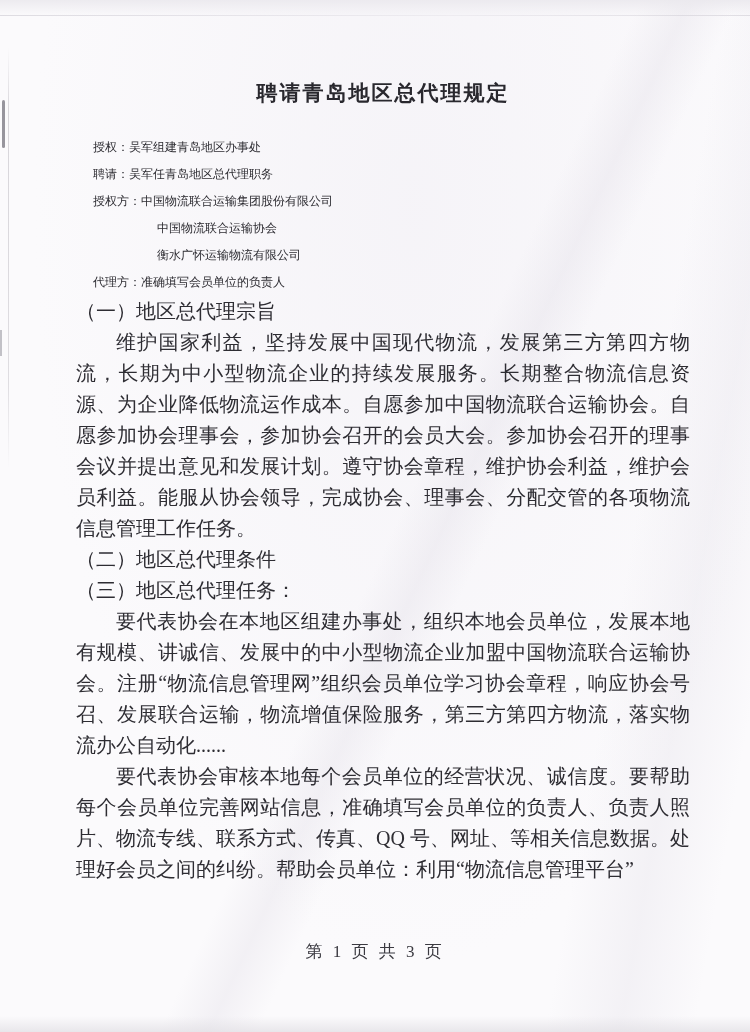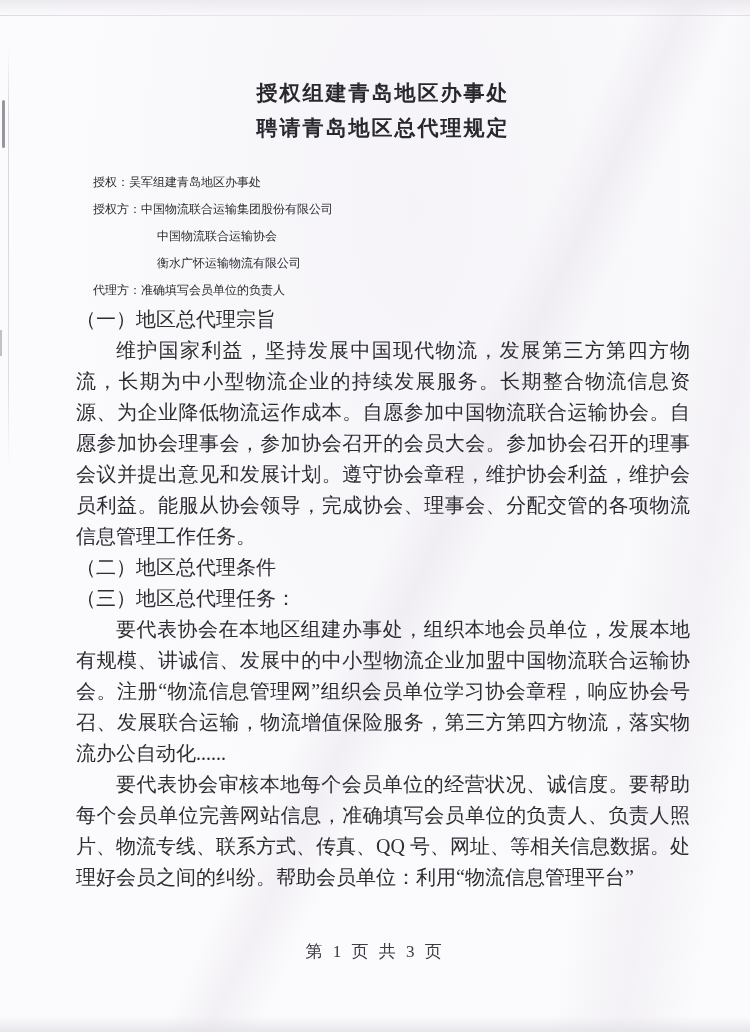--- a/index.html
+++ b/index.html
@@ -88,26 +88,26 @@
 <div class="page">
 
   <div class="top-scan-line"></div>
   <div class="left-edge-line"></div>
   <div class="left-dark-mark"></div>
   <div class="left-dark-mark2"></div>
 
   <div class="content">
 
     <div class="doc-title">
-      <div>授权组建青岛地区办事处</div>
       <div>聘请青岛地区总代理规定</div>
     </div>
 
     <div class="header-block">
       <div class="header-line">授权：吴军组建青岛地区办事处</div>
+      <div class="header-line">聘请：吴军任青岛地区总代理职务</div>
       <div class="header-line"><span>授权方：</span><span>中国物流联合运输集团股份有限公司</span></div>
       <div class="header-line cont">中国物流联合运输协会</div>
       <div class="header-line cont">衡水广怀运输物流有限公司</div>
       <div class="header-line"><span>代理方：</span><span>准确填写会员单位的负责人</span></div>
     </div>
 
     <div class="doc-body">
       <div class="sec-heading">（一）地区总代理宗旨</div>
       <p>维护国家利益，坚持发展中国现代物流，发展第三方第四方物流，长期为中小型物流企业的持续发展服务。长期整合物流信息资源、为企业降低物流运作成本。自愿参加中国物流联合运输协会。自愿参加协会理事会，参加协会召开的会员大会。参加协会召开的理事会议并提出意见和发展计划。遵守协会章程，维护协会利益，维护会员利益。能服从协会领导，完成协会、理事会、分配交管的各项物流信息管理工作任务。</p>
 

